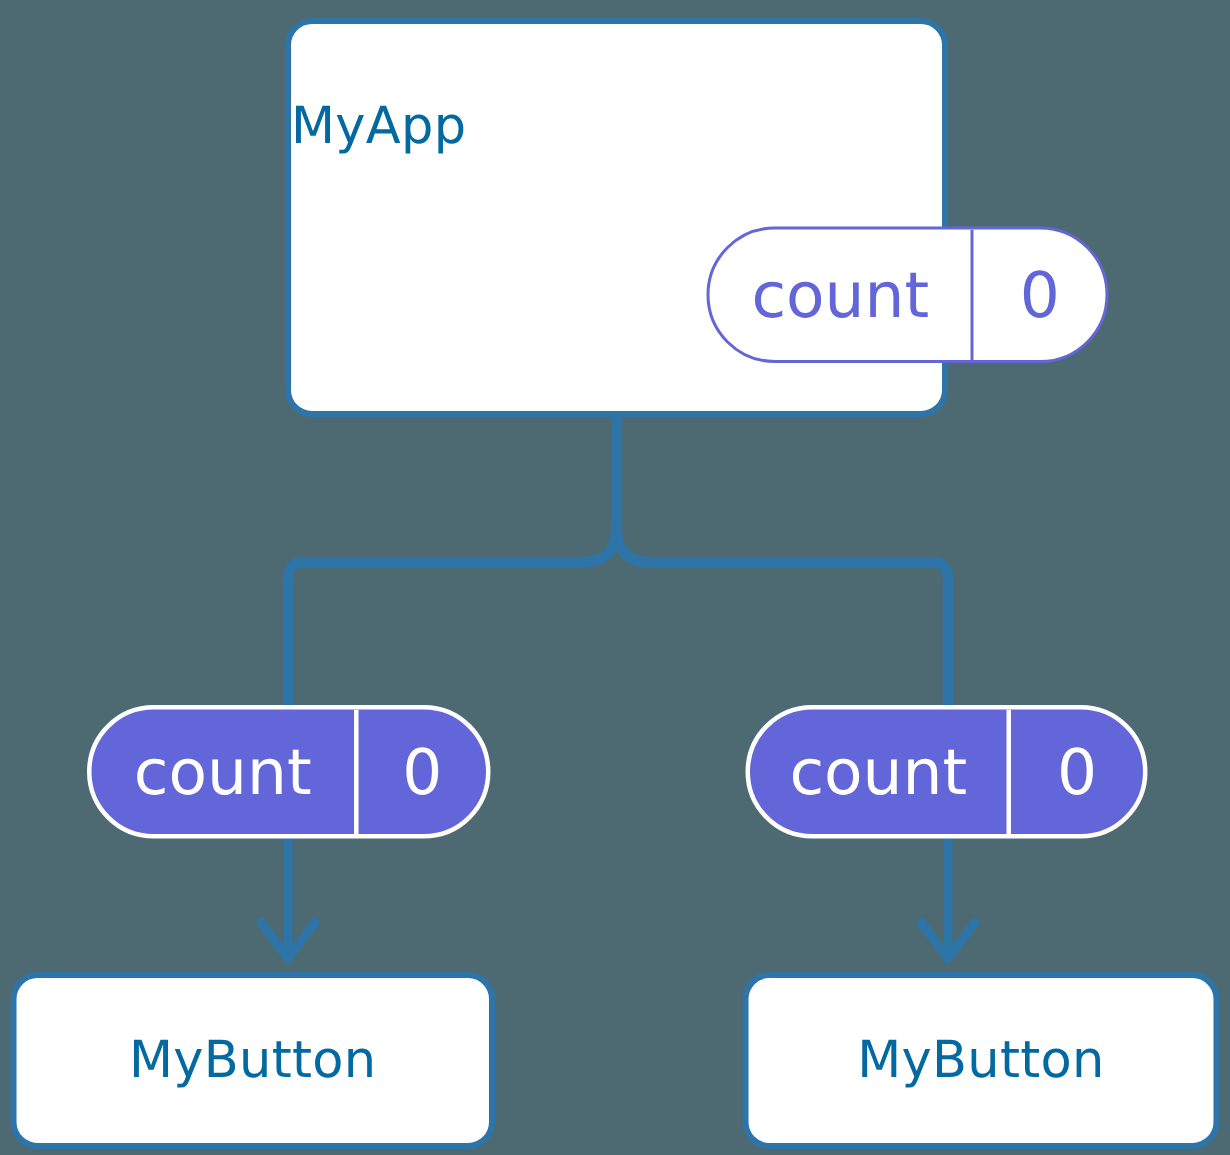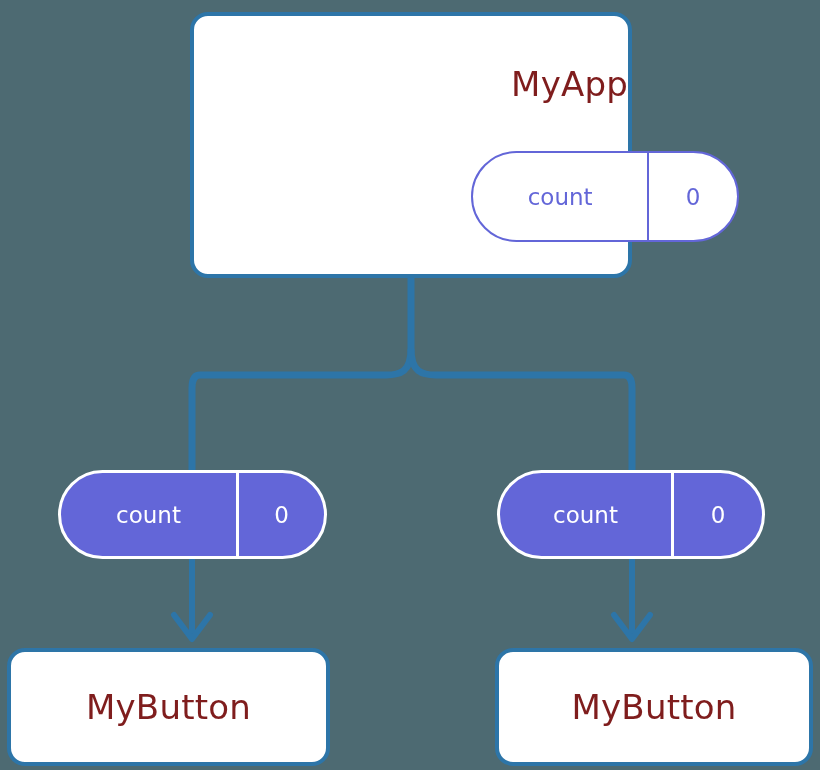--- a/index.html
+++ b/index.html
@@ -31,24 +31,24 @@
   
   .component-box {
     position: absolute;
     background: #ffffff;
     border: 4px solid #2d75a8;
     border-radius: 18px;
     box-sizing: border-box;
     z-index: 3;
   }
   .component-title {
-    color: #7f1d1d;
+    color: #0369a1;
     font-size: 34px;
     letter-spacing: 0.2px;
-    text-align: right;
+    text-align: left;
     white-space: nowrap;
   }
 
   #app-box {
     left: 190px;
     top: 12px;
     width: 442px;
     height: 266px;
   }
   #app-box .component-title {
@@ -85,21 +85,21 @@
     box-sizing: border-box;
     border-radius: 999px;
     overflow: hidden;
     z-index: 4;
   }
   .state-pill .pill-key,
   .state-pill .pill-value {
     display: flex;
     align-items: center;
     justify-content: center;
-    font-size: 23px;
+    font-size: 42px;
     white-space: nowrap;
     box-sizing: border-box;
   }
 
   
   .state-pill.outlined {
     background: #ffffff;
     border: 2px solid #6366d8;
   }
   .state-pill.outlined .pill-key,

